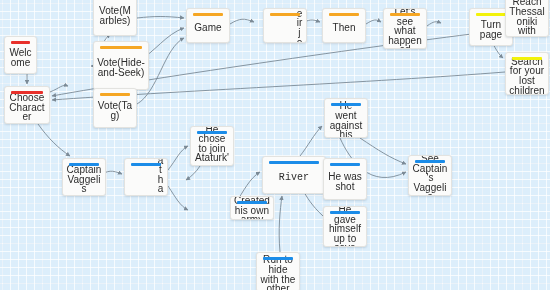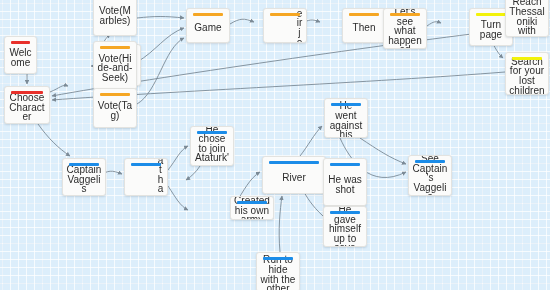--- a/index.html
+++ b/index.html
@@ -149,41 +149,41 @@
 
   <div class="node" style="left:50px; top:44px; width:43px; height:42px;margin-left:48px;">
     <span class="bar bar-orange"></span>
     <span class="label">Young Sultana</span>
   </div>
 
   <div class="node no-bar" style="left:93px; top:-4px; width:44px; height:40px;">
     <span class="label">Vote(Marbles)</span>
   </div>
 
-  <div class="node" style="left:93px; top:41px; width:44px; height:49px;">
+  <div class="node" style="left:93px; top:41px; width:56px; height:49px;">
     <span class="bar bar-orange"></span>
     <span class="label">Vote(Hide-and-Seek)</span>
   </div>
 
   <div class="node" style="left:93px; top:88px; width:44px; height:40px;">
     <span class="bar bar-orange"></span>
     <span class="label">Vote(Tag)</span>
   </div>
 
   <div class="node" style="left:186px; top:8px; width:44px; height:35px;">
     <span class="bar bar-orange"></span>
     <span class="label">Game</span>
   </div>
 
   <div class="node" style="left:263px; top:8px; width:44px; height:35px;padding-left:32px;">
     <span class="bar bar-orange"></span>
     <span class="label">See their journey</span>
   </div>
 
-  <div class="node" style="left:322px; top:8px; width:44px; height:35px;margin-left:20px;">
+  <div class="node" style="left:322px; top:8px; width:44px; height:35px;">
     <span class="bar bar-orange"></span>
     <span class="label">Then</span>
   </div>
 
   <div class="node" style="left:383px; top:8px; width:44px; height:41px;">
     <span class="bar bar-orange"></span>
     <span class="label">Let's see what happened</span>
   </div>
 
   <div class="node" style="left:443px; top:8px; width:44px; height:38px;margin-left:26px;">
@@ -218,26 +218,26 @@
   <div class="node" style="left:124px; top:158px; width:44px; height:38px;padding-left:32px;">
     <span class="bar bar-blue"></span>
     <span class="label">See what happened</span>
   </div>
 
   <div class="node" style="left:190px; top:196px; width:44px; height:24px;margin-left:40px;">
     <span class="bar bar-blue"></span>
     <span class="label">Created his own army</span>
   </div>
 
-  <div class="node" style="left:262px; top:156px; width:64px; height:38px;">
+  <div class="node" style="left:262px; top:156px; width:64px; height:38px;font-family:Liberation Mono, monospace;">
     <span class="bar bar-blue"></span>
     <span class="label">River</span>
   </div>
 
-  <div class="node" style="left:323px; top:158px; width:44px; height:48px;">
+  <div class="node" style="left:323px; top:158px; width:44px; height:42px;">
     <span class="bar bar-blue"></span>
     <span class="label">He was shot</span>
   </div>
 
   <div class="node" style="left:323px; top:206px; width:44px; height:41px;">
     <span class="bar bar-blue"></span>
     <span class="label">He gave himself up to save</span>
   </div>
 
   <div class="node" style="left:408px; top:155px; width:44px; height:41px;">

